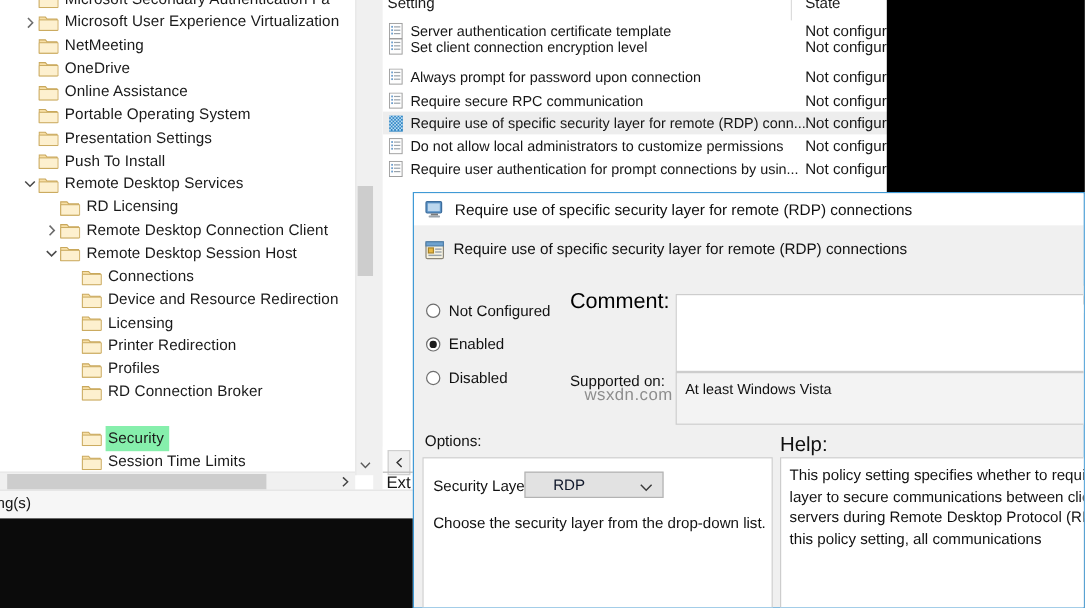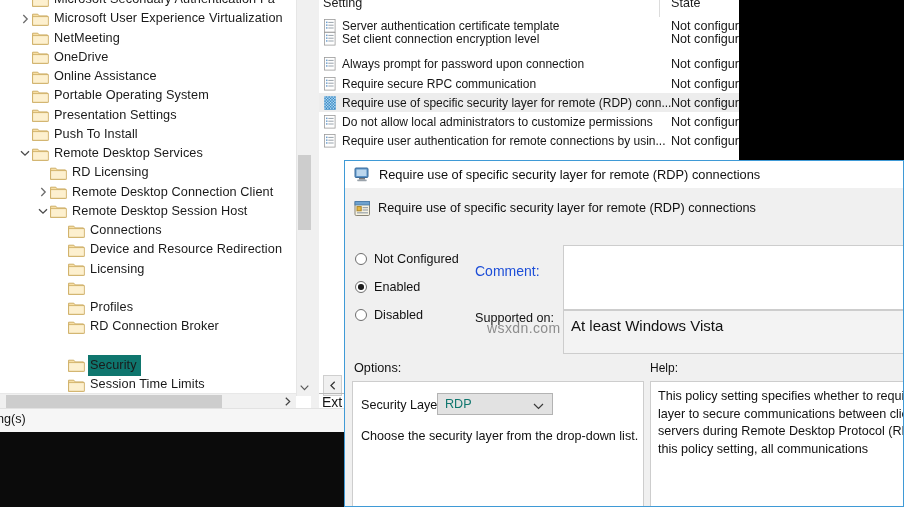--- a/index.html
+++ b/index.html
@@ -17,21 +17,21 @@
   #gpedit{position:absolute;left:0;top:0;width:904px;height:432px;background:#ffffff;}
 
   
   #tree-pane{position:absolute;left:0;top:0;width:311px;height:396px;background:#fff;overflow:hidden;}
   .tree-row{position:relative;height:19.2px;line-height:19.2px;white-space:nowrap;display:flex;align-items:center;}
   .tree-row .twisty{width:14px;min-width:14px;text-align:center;color:#5a5a5a;font-size:11px;line-height:19px;}
   .tree-row .twisty svg{display:block;margin:auto;}
   .folder{width:17px;min-width:17px;height:14px;position:relative;margin-right:5px;}
   .folder svg{display:block;}
   .tree-label{font-size:12.7px;color:#1a1a1a;letter-spacing:0.1px;}
-  .tree-row.sel .tree-label{background:#0f766e;padding:1px 4px 1px 2px;margin-left:-2px;}
+  .tree-row.sel .tree-label{background:#86efac;padding:1px 4px 1px 2px;margin-left:-2px;}
 
   
   #tree-vscroll{position:absolute;left:296px;top:0;width:15px;height:396px;background:#f0f0f0;border-left:1px solid #e6e6e6;}
   #tree-vthumb{position:absolute;left:1px;top:155px;width:13px;height:75px;background:#cdcdcd;}
   #tree-vdown{position:absolute;left:0;bottom:0;width:15px;height:17px;display:flex;align-items:center;justify-content:center;color:#5a5a5a;}
   
   #tree-hscroll{position:absolute;left:0;top:393px;width:296px;height:15px;background:#f0f0f0;border-top:1px solid #e8e8e8;}
   #tree-hthumb{position:absolute;left:6px;top:1px;width:216px;height:13px;background:#cdcdcd;}
   #tree-hright{position:absolute;right:0;top:0;width:17px;height:15px;display:flex;align-items:center;justify-content:center;color:#444;}
 
@@ -86,34 +86,34 @@
   
   #dlg-body{position:absolute;left:0;top:72px;width:558px;height:275px;background:#f0f0f0;}
   .radio-row{position:absolute;left:10px;display:flex;align-items:center;height:18px;}
   .radio{width:12px;height:12px;border:1px solid #6e6e6e;border-radius:50%;background:#fff;margin-right:7px;position:relative;box-sizing:border-box;}
   .radio.on::after{content:"";position:absolute;left:2.2px;top:2.2px;width:5.6px;height:5.6px;border-radius:50%;background:#1c1c1c;}
   .radio-label{font-size:12.6px;color:#111;}
   #rb-notconf{top:17px;}
   #rb-enabled{top:45px;}
   #rb-disabled{top:73px;}
 
-  #lbl-comment{position:absolute;left:130px;top:30px;font-size:14px;color:#1d4ed8;}
+  #lbl-comment{position:absolute;left:130px;top:8px;font-size:18px;color:#000000;}
   #box-comment{position:absolute;left:218px;top:12px;width:360px;height:65px;background:#fff;border:1px solid #cdcdcd;box-sizing:border-box;}
   #lbl-supported{position:absolute;left:130px;top:78px;font-size:12.6px;color:#111;}
   #box-supported{position:absolute;left:218px;top:77px;width:360px;height:44px;background:#f3f3f3;border:1px solid #cdcdcd;box-sizing:border-box;}
-  #supported-text{position:absolute;left:7px;top:6px;font-size:15px;color:#111;white-space:nowrap;}
+  #supported-text{position:absolute;left:7px;top:6px;font-size:12px;color:#111;white-space:nowrap;}
 
   #lbl-options{position:absolute;left:9px;top:128px;font-size:12.7px;color:#111;}
-  #lbl-help{position:absolute;left:305px;top:128px;font-size:12px;color:#111;}
+  #lbl-help{position:absolute;left:305px;top:128px;font-size:17px;color:#111;}
   #panel-options{position:absolute;left:7px;top:148px;width:292px;height:135px;background:#fff;border:1px solid #cdcdcd;box-sizing:border-box;}
   #panel-help{position:absolute;left:305px;top:148px;width:290px;height:135px;background:#fff;border:1px solid #cdcdcd;box-sizing:border-box;overflow:hidden;}
 
   #lbl-seclayer{position:absolute;left:8px;top:16px;font-size:12.6px;color:#111;}
   #sel-seclayer{position:absolute;left:84px;top:11px;width:116px;height:22px;background:#e2e2e2;border:1px solid #b3b3b3;box-sizing:border-box;display:flex;align-items:center;}
-  #sel-seclayer .selval{font-size:12.6px;color:#0f766e;margin-left:7px;}
+  #sel-seclayer .selval{font-size:12.6px;color:#0f172a;margin-left:23px;}
   #sel-seclayer .chev{position:absolute;right:8px;top:5px;color:#333;}
   #opt-desc{position:absolute;left:8px;top:47px;font-size:12.6px;color:#111;white-space:nowrap;}
 
   #help-text{position:absolute;left:7px;top:6px;width:420px;font-size:12.6px;color:#111;line-height:17.5px;}
   #watermark{position:absolute;left:487px;top:320px;font-size:14px;color:#8d8d8d;letter-spacing:0.4px;}
 </style>
 </head>
 <body>
 
 <div id="gpedit">
@@ -286,20 +286,21 @@
         <span class="tree-label">Licensing</span>
       </div>
       <div class="tree-row" style="position: absolute; left: 54px; top: 278.75px;">
         <span class="twisty"></span>
         <span class="folder">
           <svg width="17" height="14" viewBox="0 0 17 14">
             <path d="M0.6 2.2 h5.2 l1.5 1.7 h8.1 v9.4 h-14.8 z" fill="#f7dfa6" stroke="#c9a85c" stroke-width="0.9"></path>
             <path d="M0.6 4.6 h15.8 v8.7 h-15.8 z" fill="#fdf0cf" stroke="#c9a85c" stroke-width="0.8"></path>
           </svg>
         </span>
+        <span class="tree-label">Printer Redirection</span>
       </div>
       <div class="tree-row" style="position: absolute; left: 54px; top: 298px;">
         <span class="twisty"></span>
         <span class="folder">
           <svg width="17" height="14" viewBox="0 0 17 14">
             <path d="M0.6 2.2 h5.2 l1.5 1.7 h8.1 v9.4 h-14.8 z" fill="#f7dfa6" stroke="#c9a85c" stroke-width="0.9"></path>
             <path d="M0.6 4.6 h15.8 v8.7 h-15.8 z" fill="#fdf0cf" stroke="#c9a85c" stroke-width="0.8"></path>
           </svg>
         </span>
         <span class="tree-label">Profiles</span>
@@ -481,21 +482,21 @@
         <div class="lrow" style="top: 131.8px;">
           <span class="licon"><svg width="13" height="14" viewBox="0 0 13 14">
               <rect x="0.5" y="0.5" width="10.6" height="12.6" fill="#fefefe" stroke="#9b9b9b" stroke-width="0.8"></rect>
               <rect x="2" y="2.6" width="1.5" height="1.5" fill="#6f9fcc"></rect>
               <rect x="4.3" y="2.9" width="5.3" height="1" fill="#9aa3ab"></rect>
               <rect x="2" y="5.4" width="1.5" height="1.5" fill="#6f9fcc"></rect>
               <rect x="4.3" y="5.7" width="5.3" height="1" fill="#9aa3ab"></rect>
               <rect x="2" y="8.2" width="1.5" height="1.5" fill="#6f9fcc"></rect>
               <rect x="4.3" y="8.5" width="5.3" height="1" fill="#9aa3ab"></rect>
             </svg></span>
-          <span class="lname">Require user authentication for remote connections by usin...</span>
+          <span class="lname">Require user authentication for prompt connections by usin...</span>
           <span class="lstate">Not configured</span>
         </div>
       </div>
   </div>
 
   <div id="black-right"></div>
   <div id="blue-line-top"></div>
 
   <div id="tabstrip">
     <div id="tab-scroll-left">

